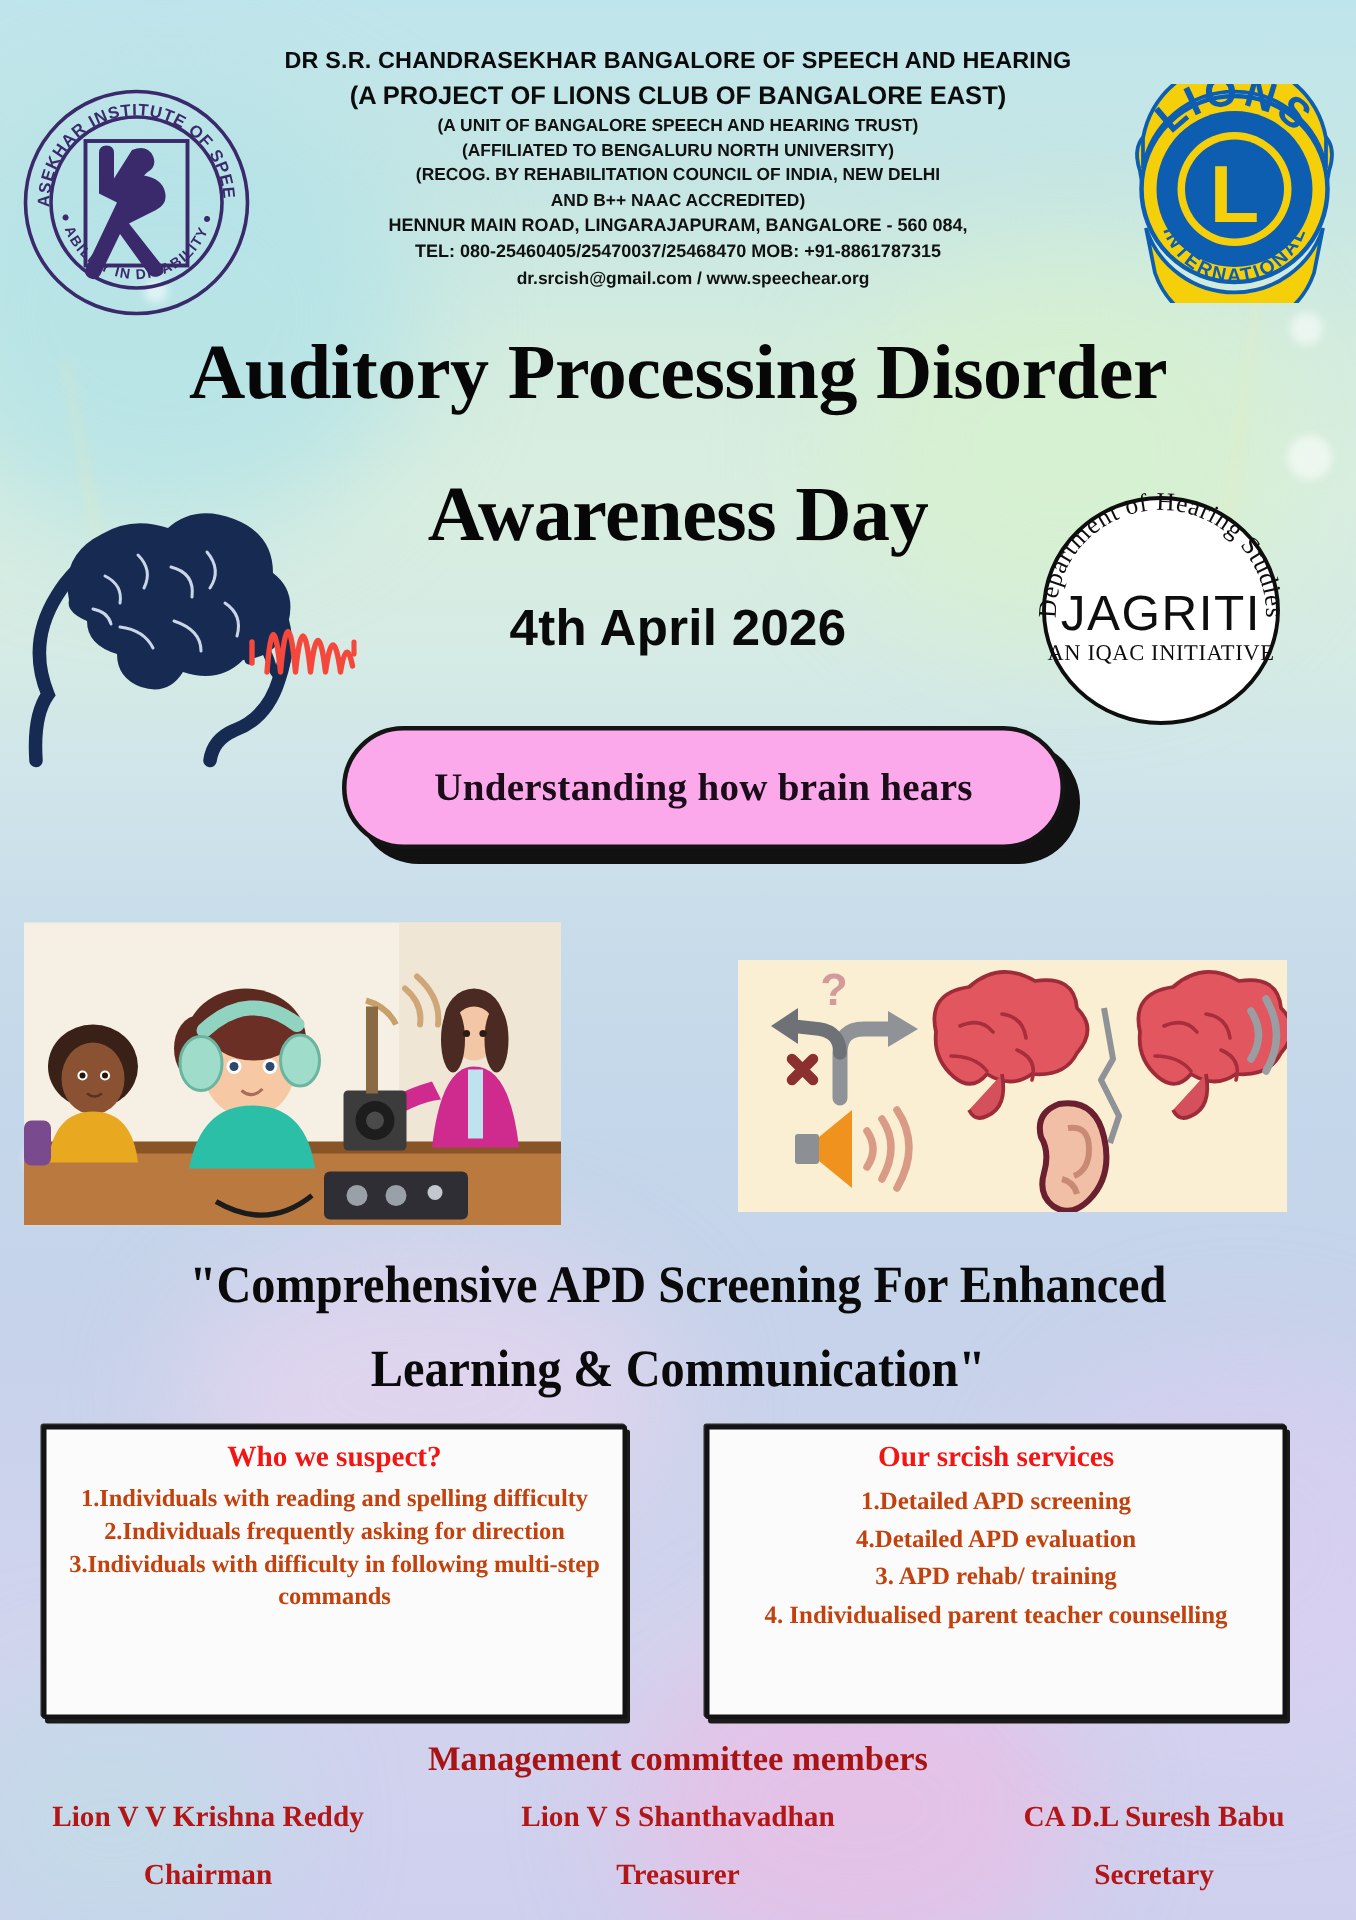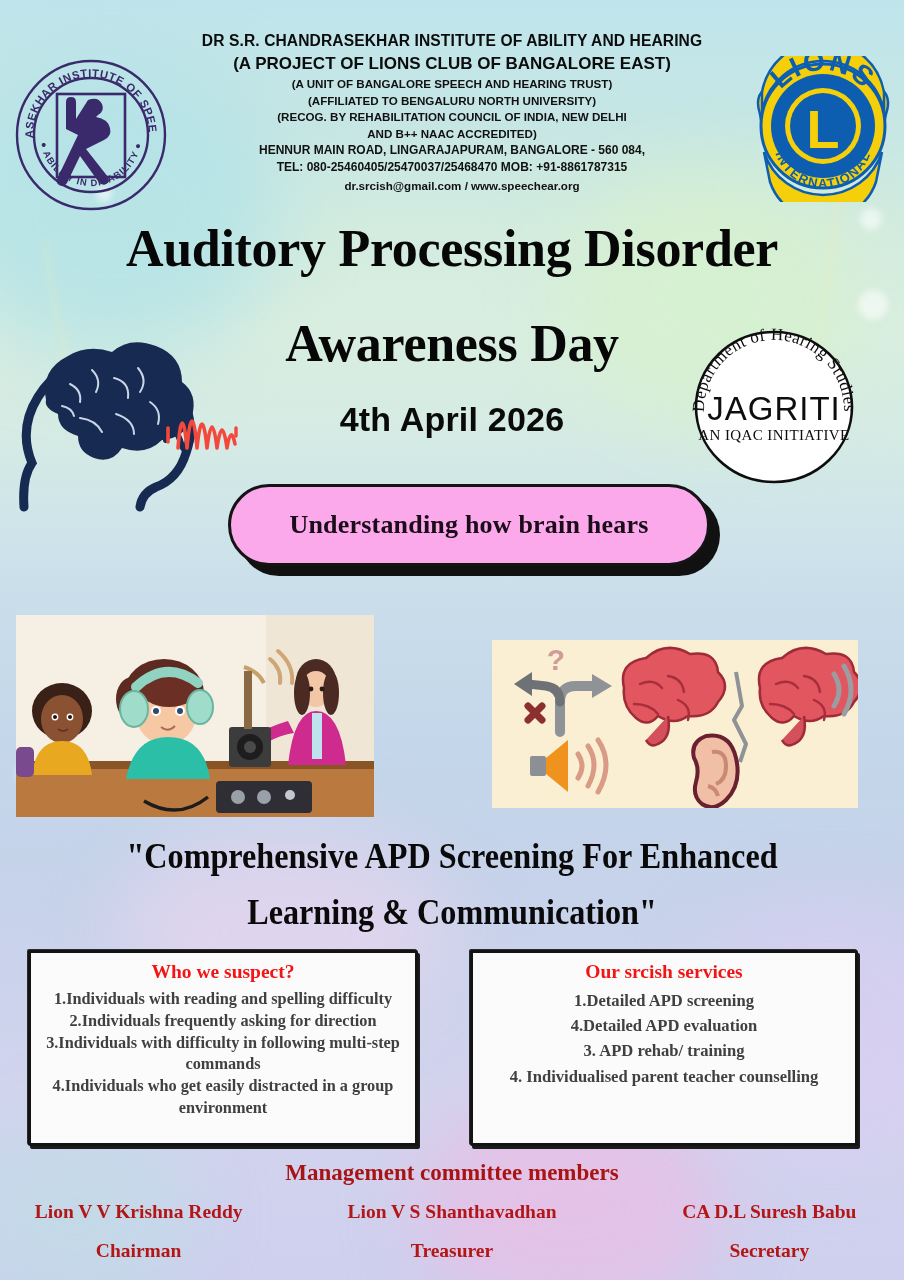--- a/index.html
+++ b/index.html
@@ -94,21 +94,21 @@
     padding:8px 10px 10px;
   }
   .box-left  { left:28px;  top:950px; width:390px; height:196px; }
   .box-right { left:470px; top:950px; width:388px; height:196px; }
   .box-title {
     font-family:"Liberation Serif", serif; font-weight:bold;
     font-size:19.5px; color:#f31414; text-align:center; margin-bottom:5px;
   }
   .box-li {
     font-family:"Liberation Serif", serif; font-weight:bold;
-    font-size:16.3px; color:#404040; text-align:center; line-height:1.34;
+    font-size:16.3px; color:#c2410c; text-align:center; line-height:1.34;
   }
   .box-right .box-li { font-size:16.6px; line-height:1.52; }
 
   
   .mgmt-title {
     position:absolute; top:1160px; left:0; width:904px; text-align:center;
     font-family:"Liberation Serif", serif; font-weight:bold;
     font-size:23px; color:#a81414;
   }
   .members { position:absolute; top:1200px; left:0; width:904px; display:flex; }
@@ -182,21 +182,21 @@
         <textPath href="#lTop" startOffset="50%" text-anchor="middle">LIONS</textPath>
       </text>
       <path d="M12 96 A 62 62 0 0 0 130 96 L 124 126 A 56 56 0 0 1 18 126 Z" fill="#f5d00a" stroke="#0d5eb0" stroke-width="2.5"></path>
       <text font-family="Liberation Sans, sans-serif" font-size="13" font-weight="bold" fill="#0d5eb0" letter-spacing="1.6">
         <textPath href="#lBot" startOffset="50%" text-anchor="middle">INTERNATIONAL</textPath>
       </text>
     </svg>
   </div>
 
   <div class="header-wrap">
-    <div class="org-l1">DR S.R. CHANDRASEKHAR INSTITUTE OF ABILITY AND HEARING</div>
+    <div class="org-l1">DR S.R. CHANDRASEKHAR BANGALORE OF SPEECH AND HEARING</div>
     <div class="org-l2">(A PROJECT OF LIONS CLUB OF BANGALORE EAST)</div>
     <div class="org-sm">(A UNIT OF BANGALORE SPEECH AND HEARING TRUST)</div>
     <div class="org-sm">(AFFILIATED TO BENGALURU NORTH UNIVERSITY)</div>
     <div class="org-sm">(RECOG. BY REHABILITATION COUNCIL OF INDIA, NEW DELHI</div>
     <div class="org-sm">AND B++ NAAC ACCREDITED)</div>
     <div class="org-md">HENNUR MAIN ROAD, LINGARAJAPURAM, BANGALORE - 560 084,</div>
     <div class="org-md">TEL: 080-25460405/25470037/25468470 MOB: +91-8861787315</div>
     <div class="org-mail">dr.srcish@gmail.com / www.speechear.org</div>
   </div>
 
@@ -360,21 +360,20 @@
   <div class="tagline">
     <div class="tagline-ln">"Comprehensive APD Screening For Enhanced</div>
     <div class="tagline-ln two">Learning &amp; Communication"</div>
   </div>
 
   <div class="info-box box-left">
     <div class="box-title">Who we suspect?</div>
     <div class="box-li">1.Individuals with reading and spelling difficulty</div>
     <div class="box-li">2.Individuals frequently asking for direction</div>
     <div class="box-li">3.Individuals with difficulty in following multi-step commands</div>
-    <div class="box-li">4.Individuals who get easily distracted in a group environment</div>
   </div>
 
   <div class="info-box box-right">
     <div class="box-title">Our srcish services</div>
     <div class="box-li">1.Detailed APD screening</div>
     <div class="box-li">4.Detailed APD evaluation</div>
     <div class="box-li">3. APD rehab/ training</div>
     <div class="box-li">4. Individualised parent teacher counselling</div>
   </div>
 

